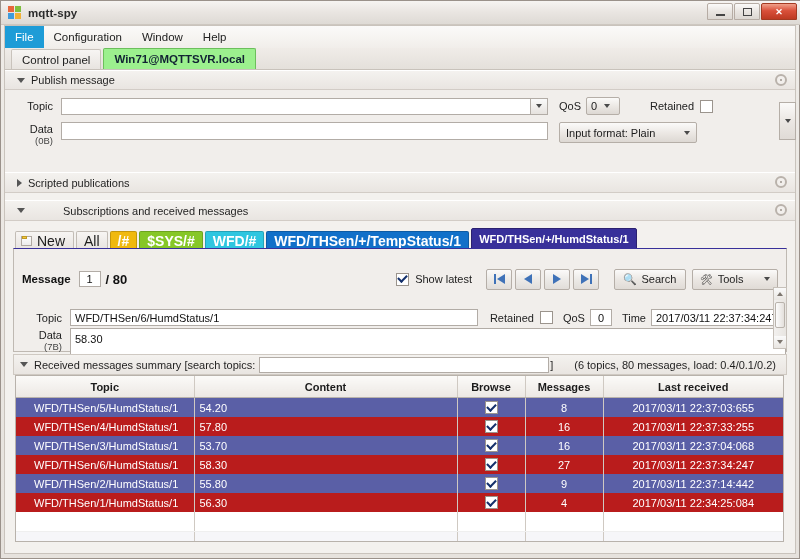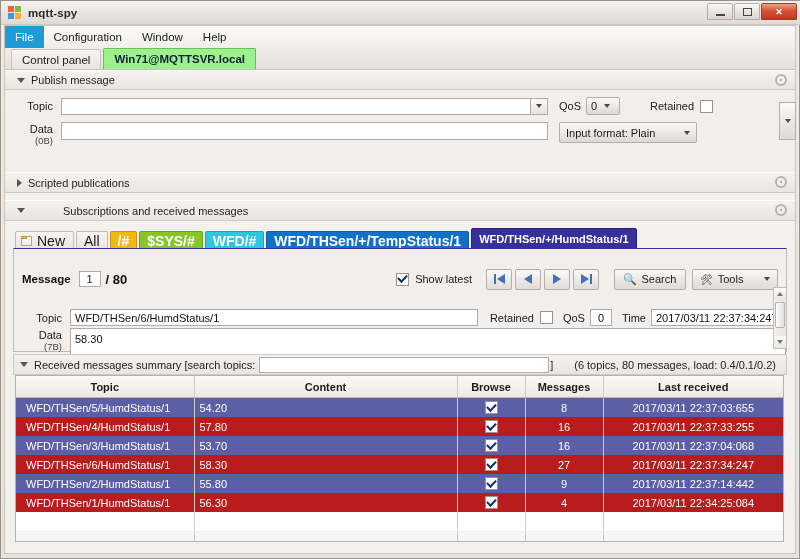--- a/index.html
+++ b/index.html
@@ -212,21 +212,21 @@
     height:19px;padding:0 5px;font-size:11px;color:#fff;
     border-right:1px solid #cfc9c2;
     white-space:nowrap;overflow:hidden;
   }
   tr.r-dark td{background:#5a5fa6;}
   tr.r-light td{background:#b91c1c;}
   tr.r-dark td:first-child,tr.r-light td:first-child{border-radius:0;}
   tr.empty td{background:#fff;height:19px;border-bottom:1px solid #efefef;}
   tr.empty.alt td{background:#f6f6f9;}
   .c-center{text-align:center;}
-  .c-topic{padding-left:10px;}
+  .c-topic{padding-left:18px;}
   
   .vscroll{
     position:absolute;width:14px;
     background:linear-gradient(90deg,#f2f0ee,#e8e5e1);
     border:1px solid #c6c0b9;box-sizing:border-box;
   }
   .vscroll .up,.vscroll .dn{
     position:absolute;left:0;width:12px;height:12px;
     display:flex;align-items:center;justify-content:center;
     background:linear-gradient(180deg,#fafafa,#e9e6e2);

